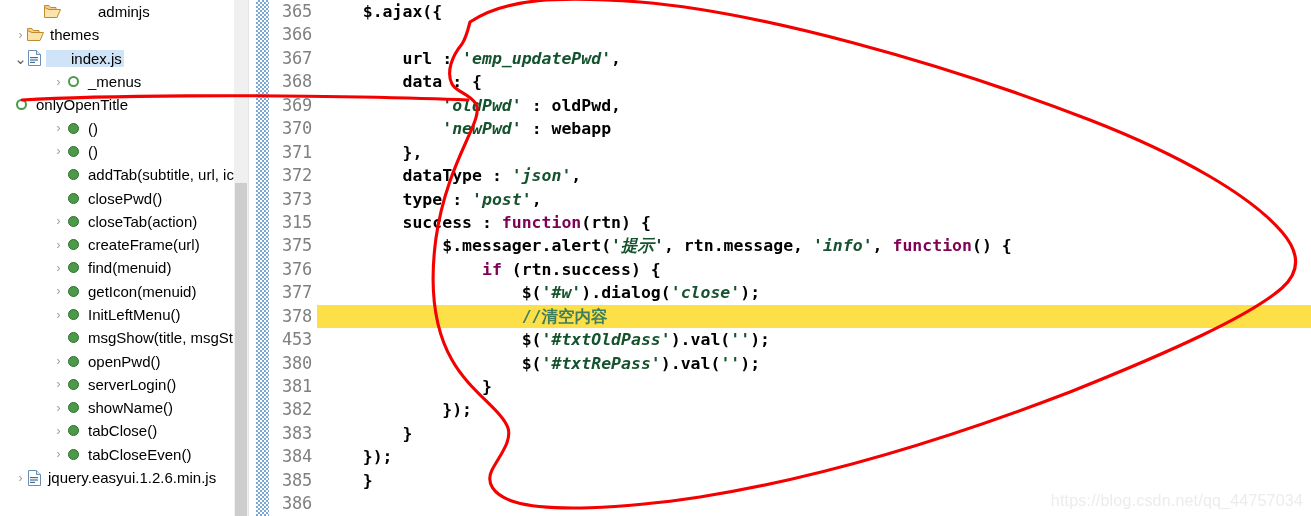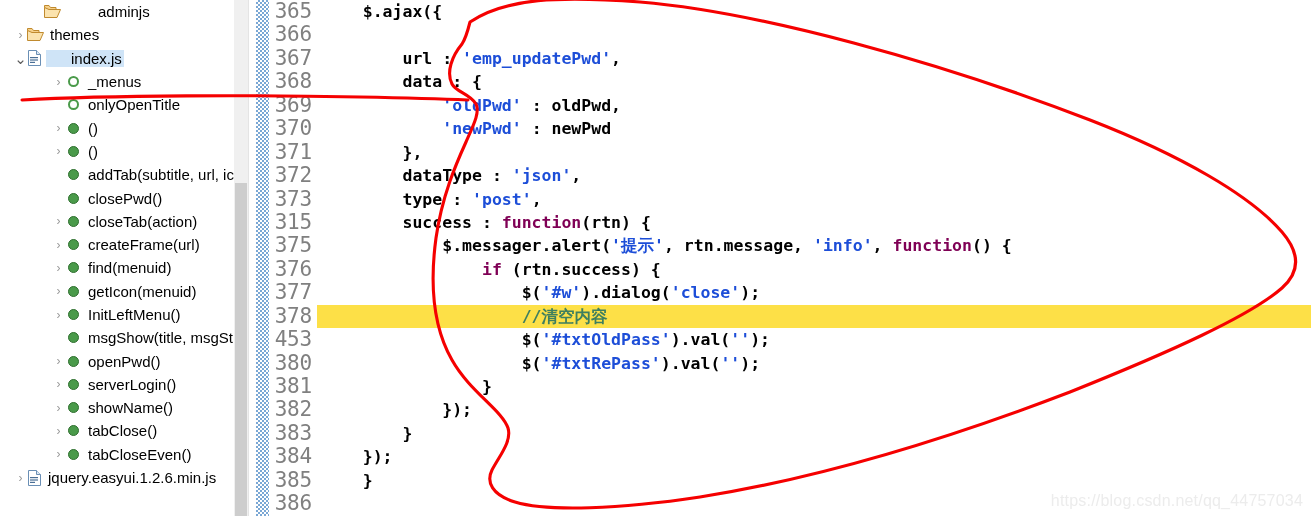--- a/index.html
+++ b/index.html
@@ -84,38 +84,38 @@
     background-position:0 0,2px 2px;
   }
   .gutter{
     position:absolute;left:21px;top:0;width:48px;height:516px;
     background:#ffffff;
   }
   .ln{
     height:23.45px;line-height:23.45px;
     text-align:right;padding-right:5px;
     font-family:"DejaVu Sans Mono","Liberation Mono",monospace;
-    font-size:21px;color:#808080;
+    font-size:17px;color:#808080;
     letter-spacing:-0.2px;
   }
   .code-area{
     position:absolute;left:69px;top:0;right:0;height:500px;
     overflow:hidden;
   }
   .cl{
     height:23.45px;line-height:23.45px;
     font-family:"DejaVu Sans Mono","Liberation Mono",monospace;
     font-size:16.5px;
     color:#000000;
     white-space:pre;
     font-weight:bold;
     padding-left:6px;
   }
   .cl.current{background:#fde047;}
-  .s-str{color:#1d4ed8;}
+  .s-str{color:#14532d;font-style:italic;}
   .s-kw{color:#7f0055;}
   .s-cmt{color:#3f7f5f;}
 
   
   .curline-band{
     position:absolute;left:69px;right:0;height:23.45px;background:#e9eef9;
   }
 
   
   .annot{
@@ -172,21 +172,21 @@
           </span>
           <span class="lbl">index.js</span>
         </div>
         <div class="tree-row" style="padding-left: 52px;">
           <span class="twisty">›</span>
           <span class="ico" style="width: 17px;">
             <span class="dot hollow"></span>
           </span>
           <span class="lbl">_menus</span>
         </div>
-        <div class="tree-row" style="padding-left: 52px;">
+        <div class="tree-row" style="">
           <span class="twisty"></span>
           <span class="ico" style="width: 17px;">
             <span class="dot hollow"></span>
           </span>
           <span class="lbl">onlyOpenTitle</span>
         </div>
         <div class="tree-row" style="padding-left: 52px;">
           <span class="twisty">›</span>
           <span class="ico" style="width: 17px;">
             <span class="dot filled"></span>
@@ -337,21 +337,21 @@
         <div class="ln">384</div>
         <div class="ln">385</div>
         <div class="ln">386</div>
       </div>
     <div class="code-area" id="codeArea">
         <div class="cl"><span>    $.ajax({</span></div>
         <div class="cl"><span></span></div>
         <div class="cl"><span>        url : </span><span class="s-str">'emp_updatePwd'</span><span>,</span></div>
         <div class="cl"><span>        data : {</span></div>
         <div class="cl"><span>            </span><span class="s-str">'oldPwd'</span><span> : oldPwd,</span></div>
-        <div class="cl"><span>            </span><span class="s-str">'newPwd'</span><span> : newPwd</span></div>
+        <div class="cl"><span>            </span><span class="s-str">'newPwd'</span><span> : webapp</span></div>
         <div class="cl"><span>        },</span></div>
         <div class="cl"><span>        dataType : </span><span class="s-str">'json'</span><span>,</span></div>
         <div class="cl"><span>        type : </span><span class="s-str">'post'</span><span>,</span></div>
         <div class="cl"><span>        success : </span><span class="s-kw">function</span><span>(rtn) {</span></div>
         <div class="cl"><span>            $.messager.alert(</span><span class="s-str">'提示'</span><span>, rtn.message, </span><span class="s-str">'info'</span><span>, </span><span class="s-kw">function</span><span>() {</span></div>
         <div class="cl"><span>                </span><span class="s-kw">if</span><span> (rtn.success) {</span></div>
         <div class="cl"><span>                    $(</span><span class="s-str">'#w'</span><span>).dialog(</span><span class="s-str">'close'</span><span>);</span></div>
         <div class="cl current"><span>                    </span><span class="s-cmt">//清空内容</span></div>
         <div class="cl"><span>                    $(</span><span class="s-str">'#txtOldPass'</span><span>).val(</span><span class="s-str">''</span><span>);</span></div>
         <div class="cl"><span>                    $(</span><span class="s-str">'#txtRePass'</span><span>).val(</span><span class="s-str">''</span><span>);</span></div>

